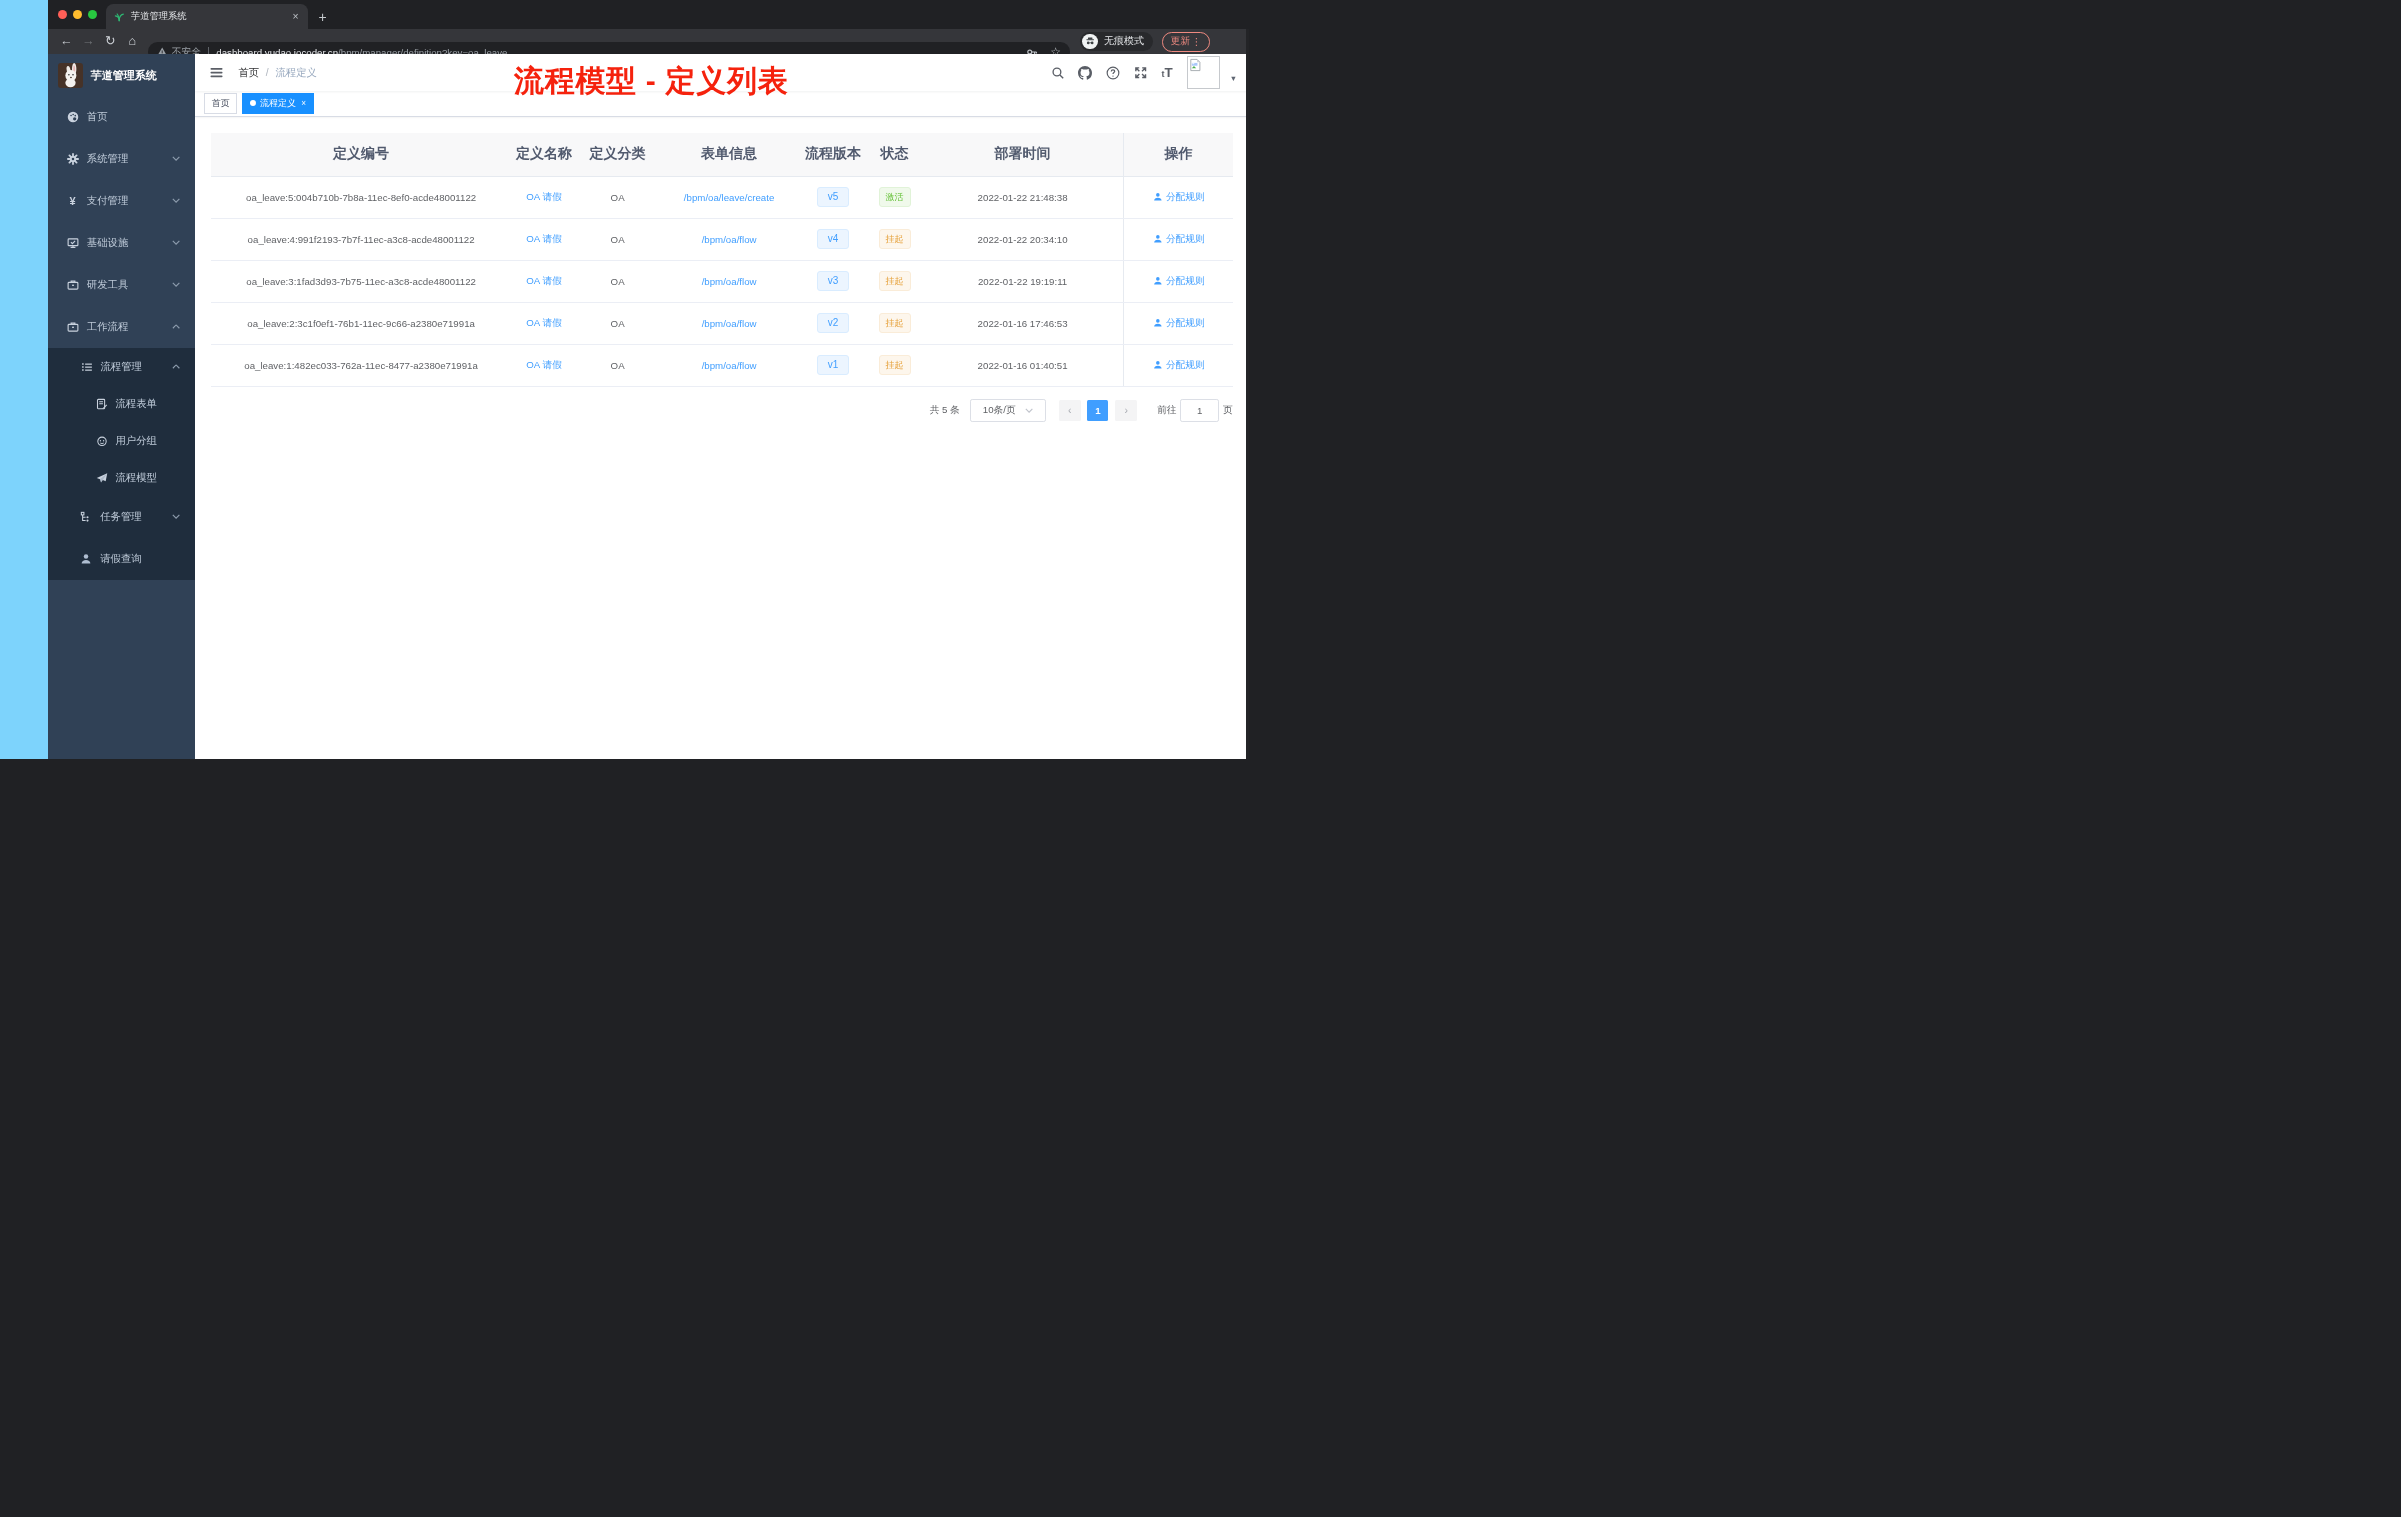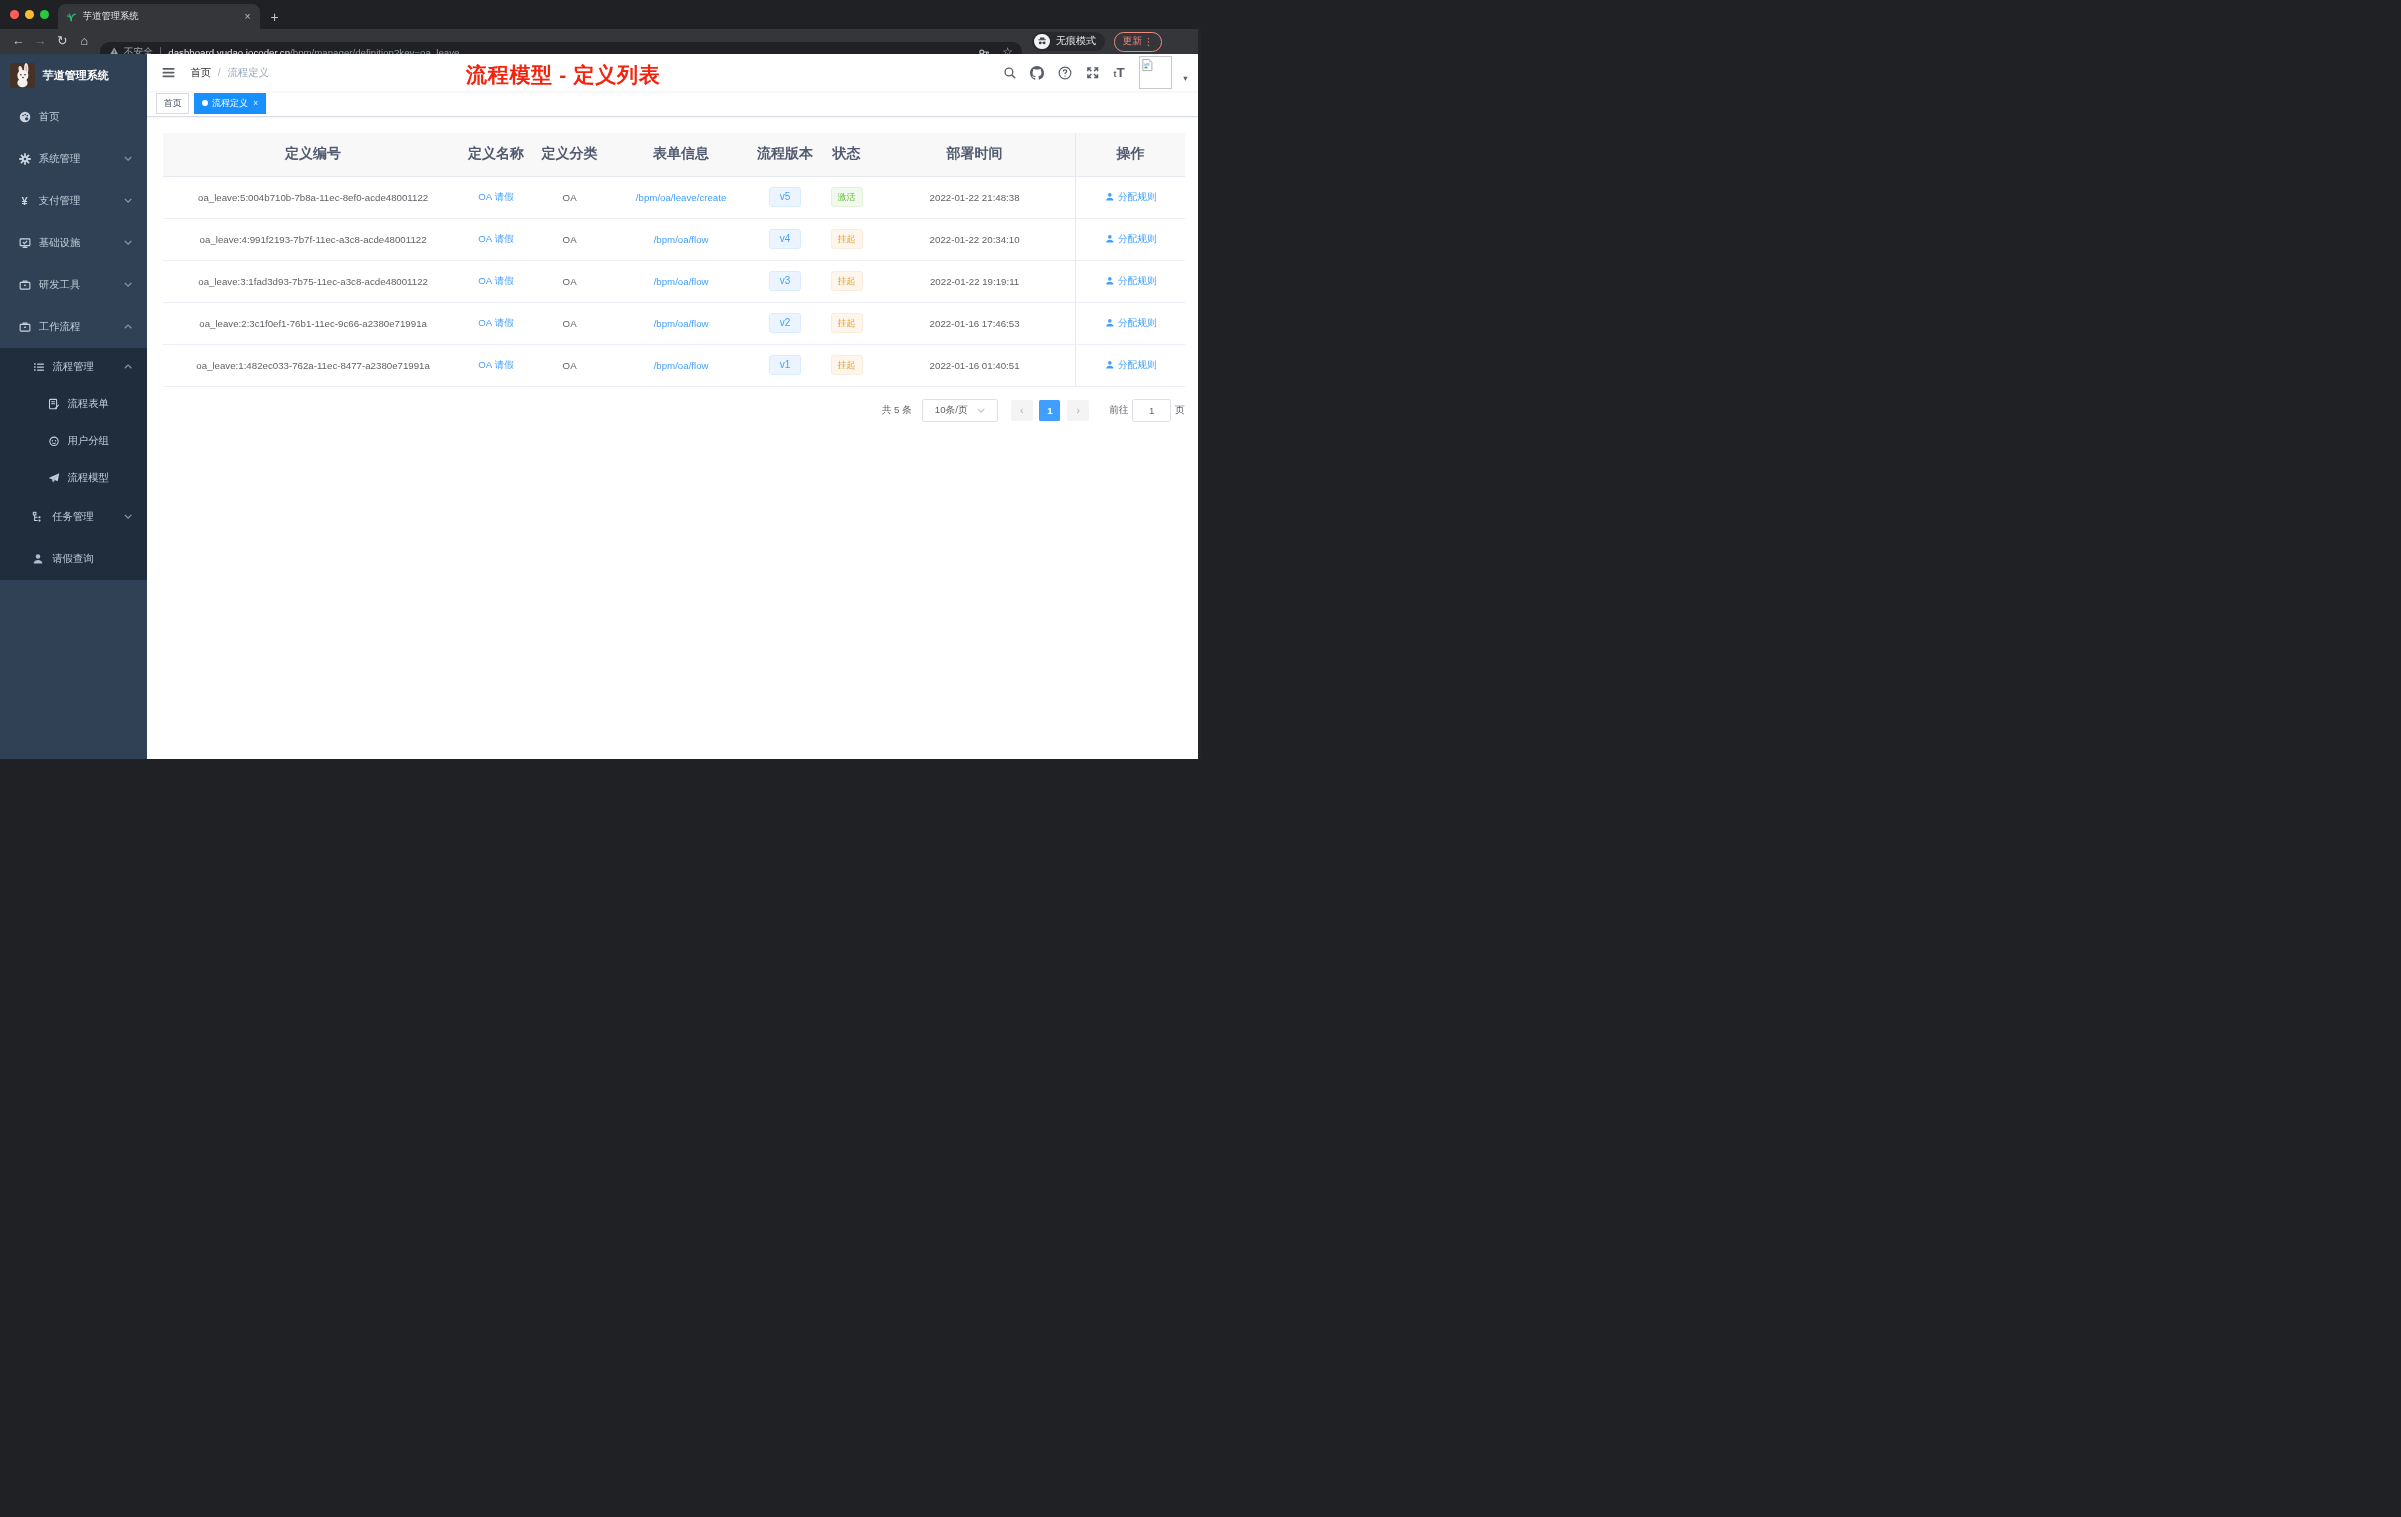--- a/index.html
+++ b/index.html
@@ -1,17 +1,17 @@
 <!DOCTYPE html>
 <html style="font-size:12px"><head>
 <meta charset="utf-8">
 <style>
   html,body{margin:0;padding:0;background:#202124;}
-  .screen{position:relative;width:1201px;height:759px;overflow:hidden;background:#3b82f6;
-    font-family:"Liberation Sans","DejaVu Sans",sans-serif;-webkit-font-smoothing:antialiased;}
+  .screen{position:relative;width:1201px;height:759px;overflow:hidden;background:#7dd3fc;
+    font-family:"Liberation Sans","DejaVu Sans",sans-serif;padding-left:48px;-webkit-font-smoothing:antialiased;}
   
   .tabstrip{height:29px;background:#202124;display:flex;align-items:flex-end;}
   .traffic{display:flex;gap:6px;align-items:center;height:29px;padding:0 9px 0 10.4px;}
   .tl{width:9px;height:9px;border-radius:50%;}
   .tl.red{background:#ff5f57}.tl.yellow{background:#febc2e}.tl.green{background:#28c840}
   .tab{width:187px;height:25px;background:#35363a;border-radius:7.4px 7.4px 0 0;display:flex;align-items:center;
     gap:6.7px;padding:0 7.4px;color:#e8eaed;font-size:9.3px;}
   .tab-title{flex:1;white-space:nowrap;overflow:hidden;}
   .tab-close{color:#bdc1c6;font-size:10.4px;padding:0 2.2px;}
   .newtab{color:#c5c9cd;font-size:14px;margin:0 0 5.2px 10.4px;line-height:1;}
@@ -58,21 +58,21 @@
   .breadcrumb{margin-left:10.4px;font-size:10.4px;display:flex;gap:6.7px;align-items:center;}
   .bc-home{color:#303133;}
   .bc-sep{color:#b0b6bf;}
   .bc-cur{color:#97a8be;}
   .nav-right{margin-left:auto;display:flex;align-items:center;gap:14px;color:#5a5e66;padding-right:3px;}
   .nicon{display:flex;align-items:center;color:#5a5e66;}
   .tt{display:inline-block;font-size:13.4px;font-weight:bold;color:#5a5e66;line-height:1;}
   .tt::first-letter{font-size:9px;}
   .avatar-box{width:30px;height:30px;border:0.7px solid #c6c9cd;background:#fff;display:flex;align-items:flex-start;justify-content:flex-start;padding:0.7px;}
   .avatar-caret{color:#5f6672;font-size:7.4px;margin-left:-4.5px;margin-top:12px;}
-  .red-title{position:absolute;left:319px;top:7.4px;z-index:6;font-size:21px;font-weight:bold;color:#f5220d;
+  .red-title{position:absolute;left:319px;top:7.4px;z-index:6;font-size:30px;font-weight:bold;color:#f5220d;
     letter-spacing:0.7px;white-space:nowrap;}
   .tagsbar{height:25px;background:#fff;border-bottom:0.7px solid #d8dce5;box-shadow:0 0.7px 2.2px 0 rgba(0,0,0,.08);
     display:flex;align-items:center;gap:4.5px;padding-left:9px;position:relative;z-index:2;}
   .tagv{height:19.3px;display:inline-flex;align-items:center;padding:0 6.7px;border:0.7px solid #d8dce5;background:#fff;
     color:#495060;font-size:9px;gap:4.5px;cursor:pointer;}
   .tagv.active{background:#1890ff;border-color:#1890ff;color:#fff;}
   .tagv .tdot{width:6px;height:6px;border-radius:50%;background:#fff;}
   .tagv .tx{font-size:8.2px;opacity:.95;margin-left:0.7px;}
   .content{flex:1;padding:15.6px;background:#fff;}
   

